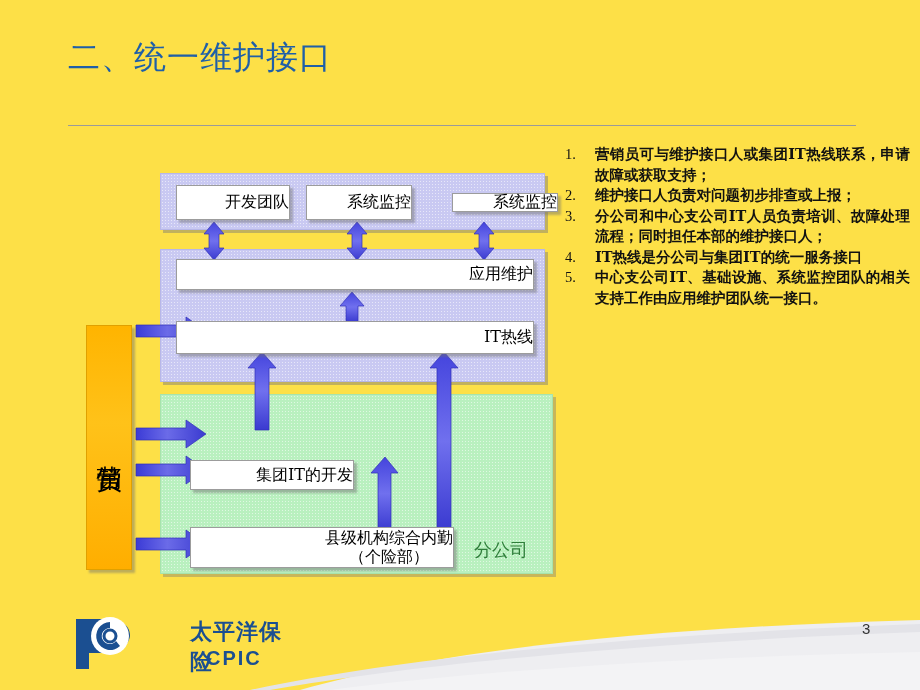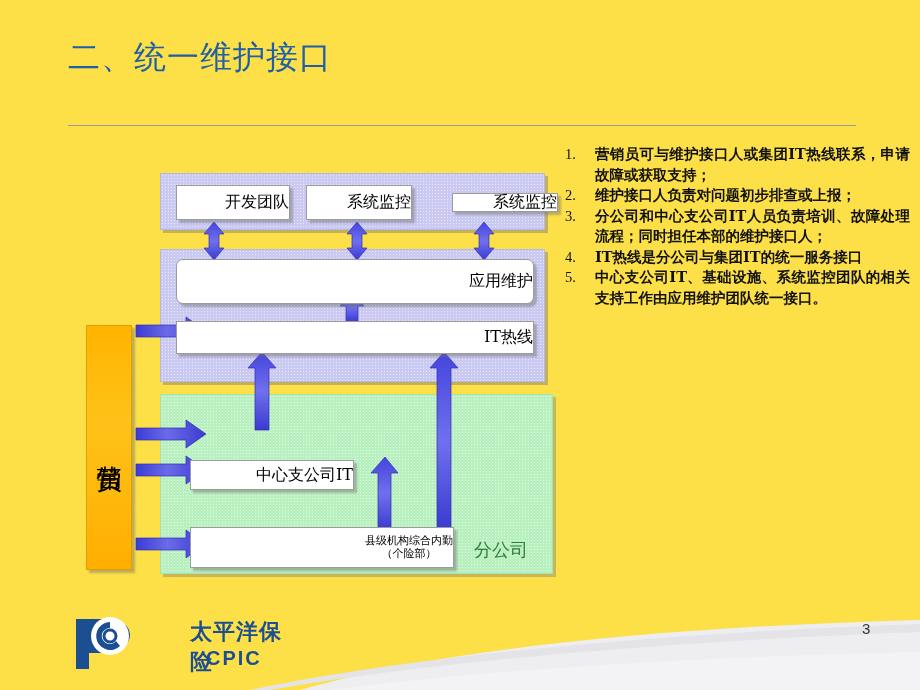--- a/index.html
+++ b/index.html
@@ -199,31 +199,31 @@
     <div class="wbox" style="left:176px;top:185px;width:114px;height:35px;">
       <span>开发团队</span>
     </div>
     <div class="wbox" style="left:306px;top:185px;width:106px;height:35px;">
       <span>系统监控</span>
     </div>
     <div class="wbox" style="left:452px;top:185px;width:106px;height:19px;margin-top:8px;">
       <span>系统监控</span>
     </div>
 
-    <div class="wbox" style="left:176px;top:259px;width:358px;height:45px;border-radius:7px;">
+    <div class="wbox" style="left:176px;top:259px;width:358px;height:31px;">
       <span>应用维护</span>
     </div>
     <div class="wbox" style="left:176px;top:321px;width:358px;height:33px;">
       <span>IT热线</span>
     </div>
 
     <div class="wbox" style="left:190px;top:460px;width:164px;height:30px;">
-      <span>中心支公司IT</span>
-    </div>
-    <div class="wbox" style="left:190px;top:527px;width:264px;height:41px;font-size:11px;white-space:pre-line;">
+      <span>集团IT的开发</span>
+    </div>
+    <div class="wbox" style="left:190px;top:527px;width:264px;height:41px;font-size:16px;white-space:pre-line;">
       <span>县级机构综合内勤
 （个险部）</span>
     </div>
 
     <div class="branch-label" style="left:474px;top:538px;">
       <span>分公司</span>
     </div>
   </div>
 
   <div class="notes">

